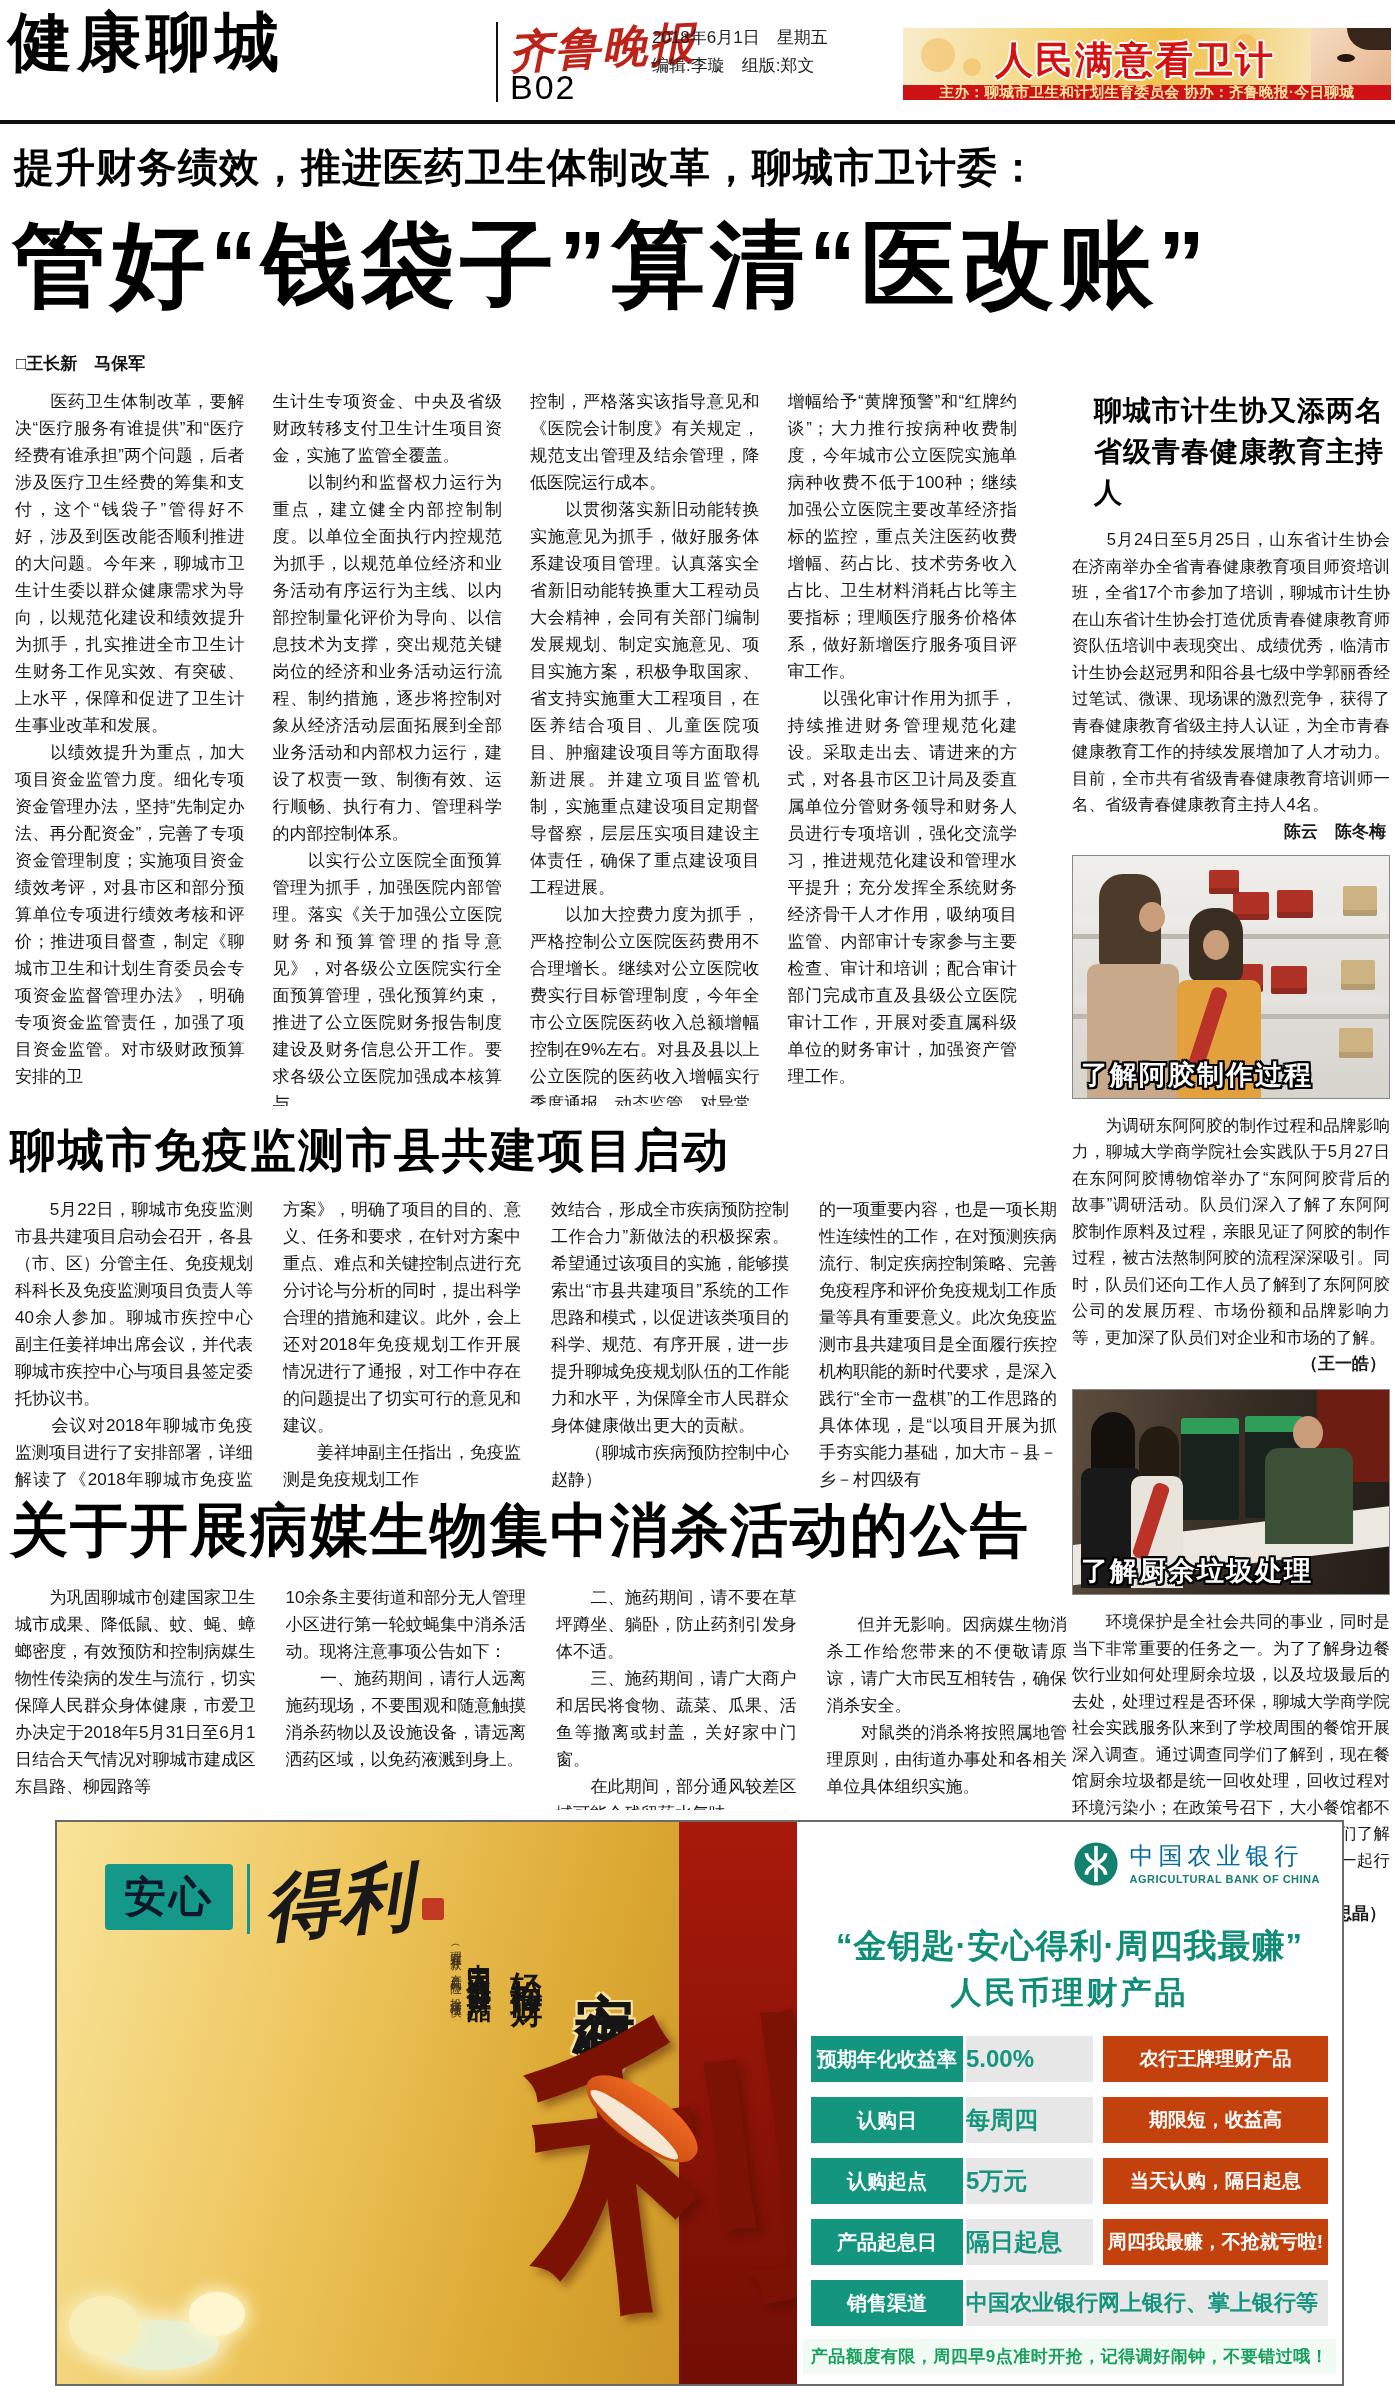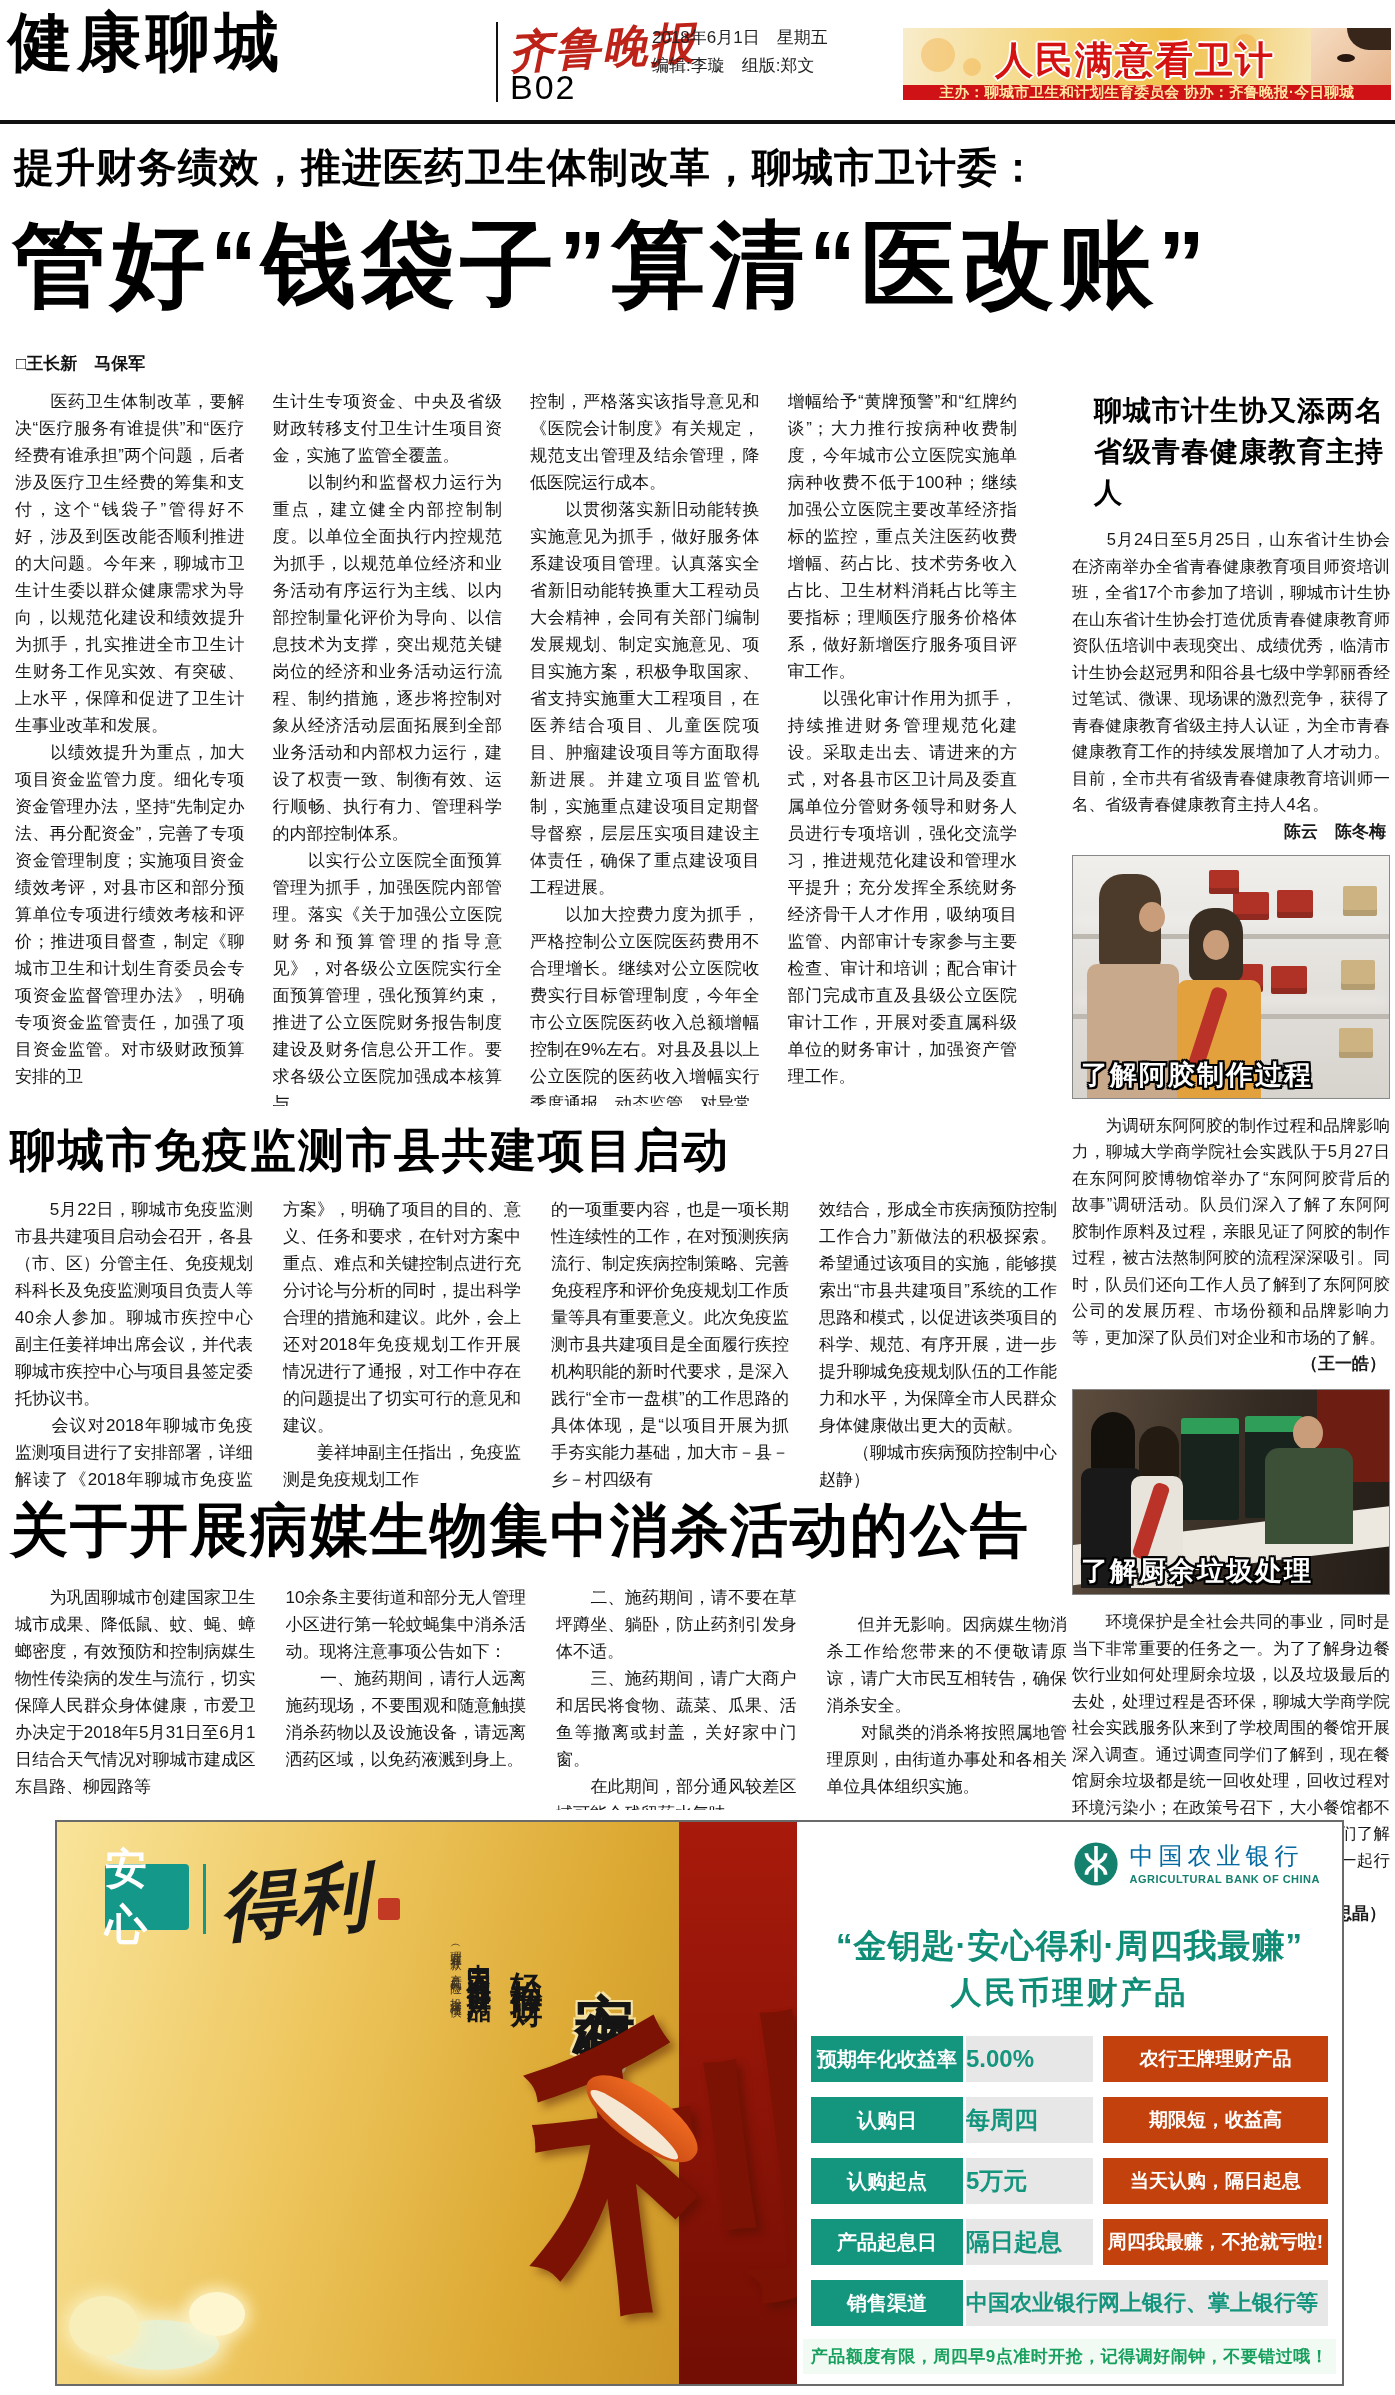--- a/index.html
+++ b/index.html
@@ -56,21 +56,21 @@
   .redshelf{position:absolute;right:0;top:0;width:72px;height:92px;background:#6d1d12;}
   
   .headline2{position:absolute;left:10px;top:1120px;font-size:46px;font-weight:900;color:#000;letter-spacing:2px;}
   .headline3{position:absolute;left:10px;top:1492px;font-size:58px;font-weight:900;color:#000;letter-spacing:2px;}
   
   .ad{position:absolute;left:55px;top:1820px;width:1285px;height:562px;border:2px solid #6a6a6a;background:#fff;overflow:hidden;}
   .ad-gold{position:absolute;left:0;top:0;width:740px;height:100%;
            background:linear-gradient(105deg,#f9e49a 0%,#eec65e 35%,#dca933 65%,#c3891f 100%);}
   .ad-red-band{position:absolute;right:0;top:0;width:118px;height:100%;background:linear-gradient(#a81a0b,#720e04);}
   .brand{position:absolute;left:48px;top:42px;display:flex;align-items:flex-start;}
-  .anxin-box{width:84px;height:66px;background:#14988a;color:#ffffff;font-size:42px;font-weight:900;
+  .anxin-box{width:128px;height:66px;background:#14988a;color:#0f172a;font-size:42px;font-weight:900;
              display:flex;align-items:center;justify-content:center;border-radius:4px;letter-spacing:3px;}
   .brand-div{width:3px;height:70px;background:#14988a;margin:0 14px;}
   .deli{font-size:74px;font-weight:bold;font-style:italic;font-family:"DejaVu Serif",serif;color:#191919;
         line-height:1;transform:rotate(-5deg);}
   .seal{width:22px;height:22px;background:#c33a24;margin:34px 0 0 10px;border-radius:3px;}
   .vert-group{position:absolute;right:150px;top:118px;height:390px;writing-mode:vertical-rl;color:#151515;}
   .vg-main{font-size:62px;font-weight:900;letter-spacing:12px;text-shadow:2px 2px 0 #f6e3a4,-2px -2px 0 #f6e3a4,2px -2px 0 #f6e3a4,-2px 2px 0 #f6e3a4;}
   .vg-sub1{font-size:32px;font-weight:800;margin:6px 14px 0 10px;letter-spacing:8px;}
   .vg-sub2{font-size:24px;font-weight:900;margin-top:4px;letter-spacing:4px;}
   .vg-note{font-size:11.5px;color:#3c3020;margin-left:10px;letter-spacing:2px;}
@@ -186,23 +186,23 @@
     <div class="sb-body">　　环境保护是全社会共同的事业，同时是当下非常重要的任务之一。为了了解身边餐饮行业如何处理厨余垃圾，以及垃圾最后的去处，处理过程是否环保，聊城大学商学院社会实践服务队来到了学校周围的餐馆开展深入调查。通过调查同学们了解到，现在餐馆厨余垃圾都是统一回收处理，回收过程对环境污染小；在政策号召下，大小餐馆都不再使用一次性餐具。通过调查，同学们了解到了环保的重要性，并希望社会各界一起行动起来，为环保尽份力量。</div>
     <div class="sb-byline">（张思晶）</div>
   </div>
 
   <div class="headline2">聊城市免疫监测市县共建项目启动</div>
   <div class="body-cols a2-body">
     <div class="col">　　5月22日，聊城市免疫监测市县共建项目启动会召开，各县（市、区）分管主任、免疫规划科科长及免疫监测项目负责人等40余人参加。聊城市疾控中心副主任姜祥坤出席会议，并代表聊城市疾控中心与项目县签定委托协议书。
 　　会议对2018年聊城市免疫监测项目进行了安排部署，详细解读了《2018年聊城市免疫监测项目实施</div>
     <div class="col">方案》，明确了项目的目的、意义、任务和要求，在针对方案中重点、难点和关键控制点进行充分讨论与分析的同时，提出科学合理的措施和建议。此外，会上还对2018年免疫规划工作开展情况进行了通报，对工作中存在的问题提出了切实可行的意见和建议。
 　　姜祥坤副主任指出，免疫监测是免疫规划工作</div>
-    <div class="col">的一项重要内容，也是一项长期性连续性的工作，在对预测疾病流行、制定疾病控制策略、完善免疫程序和评价免疫规划工作质量等具有重要意义。此次免疫监测市县共建项目是全面履行疾控机构职能的新时代要求，是深入践行“全市一盘棋”的工作思路的具体体现，是“以项目开展为抓手夯实能力基础，加大市－县－乡－村四级有</div>
     <div class="col">效结合，形成全市疾病预防控制工作合力”新做法的积极探索。希望通过该项目的实施，能够摸索出“市县共建项目”系统的工作思路和模式，以促进该类项目的科学、规范、有序开展，进一步提升聊城免疫规划队伍的工作能力和水平，为保障全市人民群众身体健康做出更大的贡献。
 　　（聊城市疾病预防控制中心　赵静）</div>
+    <div class="col">的一项重要内容，也是一项长期性连续性的工作，在对预测疾病流行、制定疾病控制策略、完善免疫程序和评价免疫规划工作质量等具有重要意义。此次免疫监测市县共建项目是全面履行疾控机构职能的新时代要求，是深入践行“全市一盘棋”的工作思路的具体体现，是“以项目开展为抓手夯实能力基础，加大市－县－乡－村四级有</div>
   </div>
 
   <div class="headline3">关于开展病媒生物集中消杀活动的公告</div>
   <div class="body-cols a3-body">
     <div class="col">　　为巩固聊城市创建国家卫生城市成果、降低鼠、蚊、蝇、蟑螂密度，有效预防和控制病媒生物性传染病的发生与流行，切实保障人民群众身体健康，市爱卫办决定于2018年5月31日至6月1日结合天气情况对聊城市建成区东昌路、柳园路等</div>
     <div class="col">10余条主要街道和部分无人管理小区进行第一轮蚊蝇集中消杀活动。现将注意事项公告如下：
 　　一、施药期间，请行人远离施药现场，不要围观和随意触摸消杀药物以及设施设备，请远离洒药区域，以免药液溅到身上。</div>
     <div class="col">　　二、施药期间，请不要在草坪蹲坐、躺卧，防止药剂引发身体不适。
 　　三、施药期间，请广大商户和居民将食物、蔬菜、瓜果、活鱼等撤离或封盖，关好家中门窗。
 　　在此期间，部分通风较差区域可能会残留药水气味，</div>

